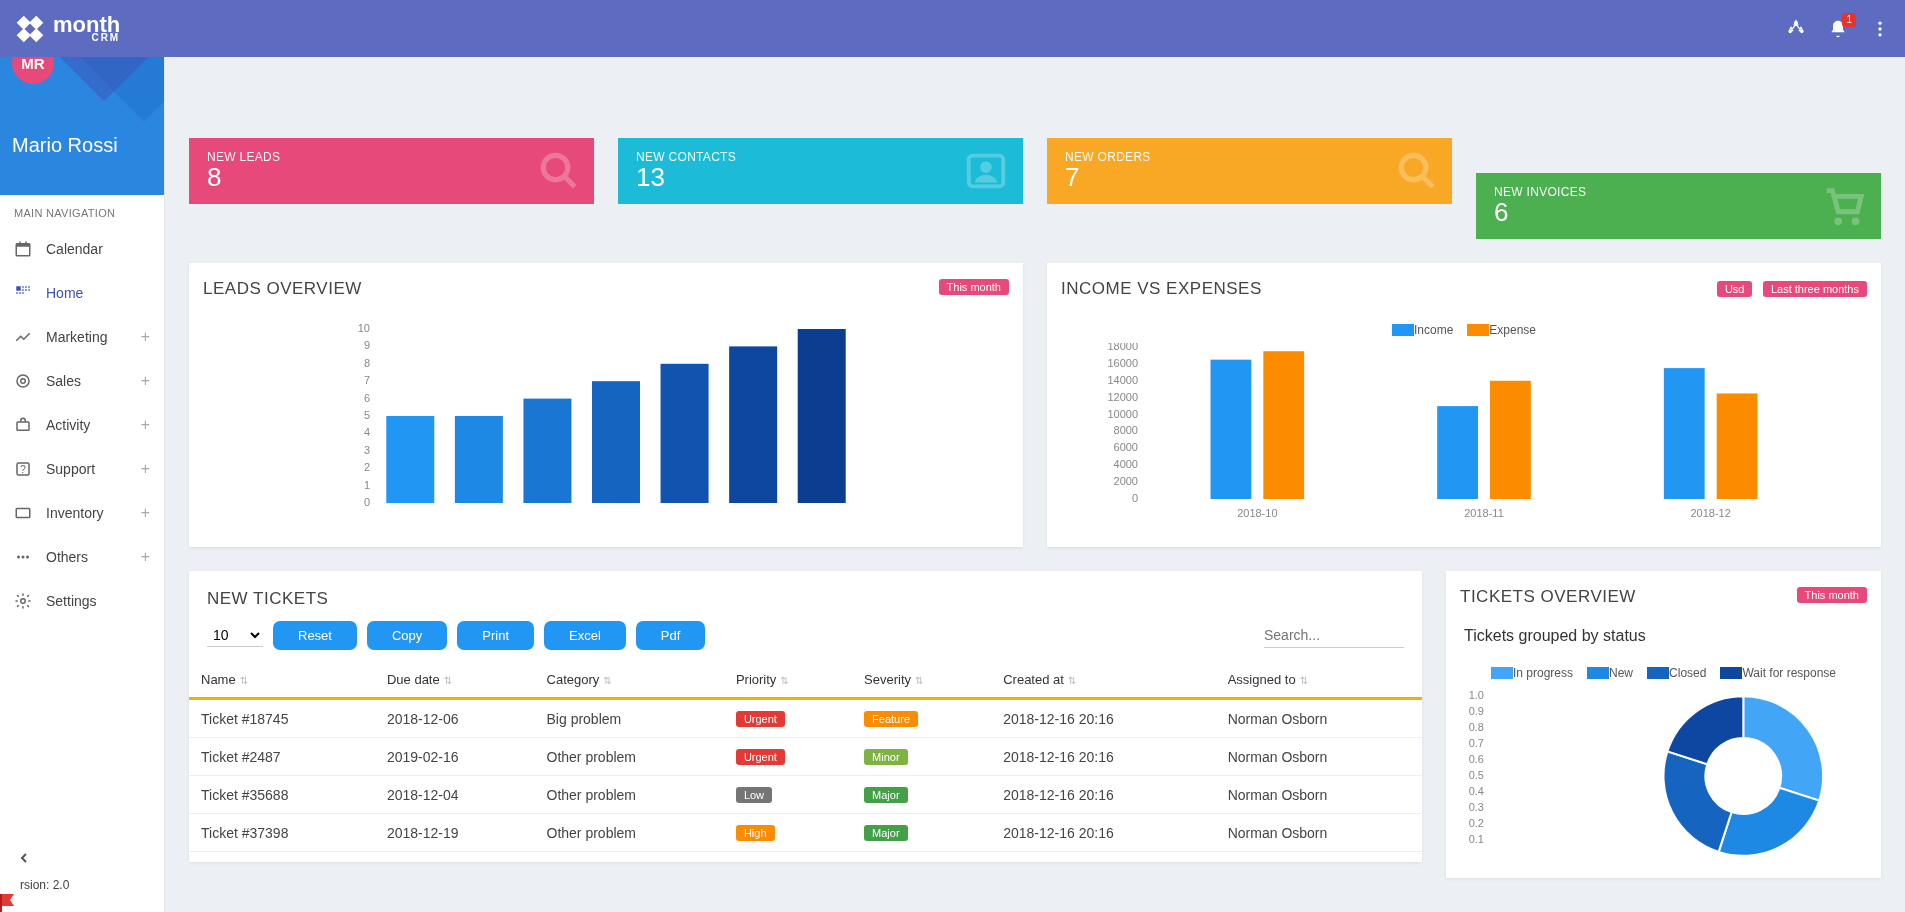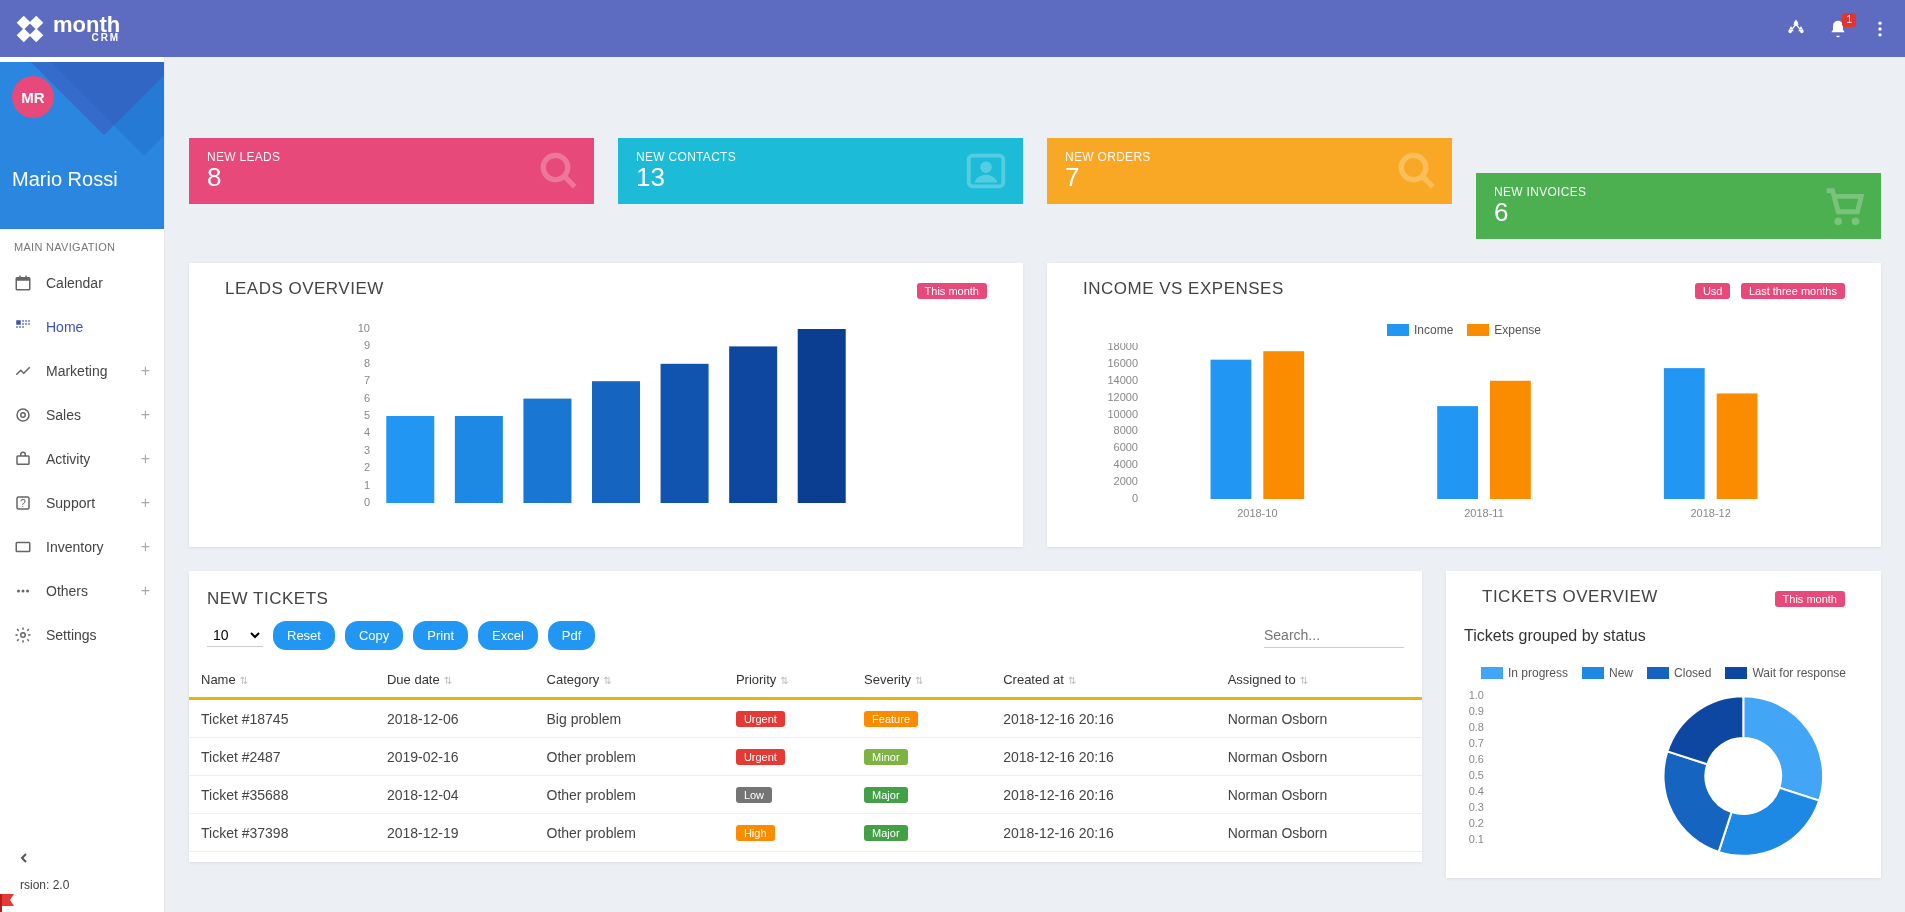--- a/index.html
+++ b/index.html
@@ -8,21 +8,21 @@
   .topbar{height:57px;background:#5d6cc1;display:flex;align-items:center;justify-content:space-between;padding:0 15px;color:#fff;position:relative;z-index:300;}
   .brand{display:flex;align-items:center;gap:8px;font-weight:600;font-size:22px;}
   .brand svg{width:30px;height:30px;}
   .brand-text{line-height:1;}
   .brand-sub{font-size:10px;letter-spacing:2px;display:block;text-align:right;margin-top:-3px;}
   .top-actions{display:flex;align-items:center;gap:22px;}
   .top-actions .ic{position:relative;cursor:pointer;}
   .top-actions .badge{position:absolute;top:-6px;right:-8px;background:#e3342f;color:#fff;font-size:10px;border-radius:3px;padding:0 4px;line-height:14px;}
   
   .sidebar{position:fixed;left:0;top:0;width:165px;bottom:0;background:#fff;z-index:200;border-right:1px solid #e5e5e5;display:flex;flex-direction:column;}
-  .profile{height:167px;background:linear-gradient(135deg,#1a77d4 0%,#1a77d4 50%,#3f51b5 50%,#3f51b5 100%);background:#2b86e0;position:relative;overflow:hidden;color:#fff;padding:14px 12px;margin-top:62px;}
+  .profile{height:167px;background:linear-gradient(135deg,#1a77d4 0%,#1a77d4 50%,#3f51b5 50%,#3f51b5 100%);background:#2b86e0;position:relative;overflow:hidden;color:#fff;padding:14px 12px;margin-top:28px;}
   .profile::before,.profile::after{content:"";position:absolute;width:160px;height:160px;background:#1e6dc8;transform:rotate(45deg);top:-100px;right:-60px;opacity:.5;}
   .profile::after{background:#3f51b5;right:-20px;top:-120px;}
   .avatar{width:42px;height:42px;border-radius:50%;background:#e6497a;display:flex;align-items:center;justify-content:center;font-weight:600;font-size:15px;position:relative;z-index:2;}
   .profile .uname{font-size:20px;margin-top:50px;position:relative;z-index:2;font-weight:400;}
   .nav-header{font-size:11px;color:#777;padding:12px 14px 8px;letter-spacing:.3px;font-weight:500;}
   .nav-item{display:flex;align-items:center;justify-content:space-between;padding:0 14px;height:44px;font-size:14px;color:#444;cursor:pointer;}
   .nav-item.active{color:#3f51b5;font-weight:500;}
   .nav-item .lft{display:flex;align-items:center;gap:14px;}
   .nav-item .ic{width:18px;display:flex;align-items:center;justify-content:center;color:#666;}
   .nav-item.active .ic{color:#3f51b5;}
@@ -38,47 +38,47 @@
   .stat .label{font-size:12px;opacity:.95;letter-spacing:.3px;}
   .stat .val{font-size:26px;font-weight:300;margin-top:-2px;}
   .stat .bigicon{position:absolute;right:14px;top:50%;transform:translateY(-50%);opacity:.25;}
   .stat.pink{background:#e6497a;}
   .stat.cyan{background:#1cbcd8;}
   .stat.orange{background:#f9a825;}
   .stat.green{background:#4caf50;margin-top:35px;}
   
   .panels{display:flex;gap:24px;margin-bottom:24px;}
   .panel{flex:1;background:#fff;box-shadow:0 1px 3px rgba(0,0,0,.08);}
-  .panel-head{display:flex;align-items:flex-end;justify-content:space-between;padding:16px 36px 8px;}
+  .panel-head{display:flex;align-items:flex-start;justify-content:space-between;padding:16px 14px 8px;}
   .panel-title{font-size:17px;letter-spacing:.5px;color:#444;}
   .pill{background:#e6497a;color:#fff;font-size:11px;padding:2px 8px;border-radius:3px;font-weight:500;}
   .pill+.pill{margin-left:6px;}
   .chart-wrap{padding:16px 14px 24px 14px;}
   
   .axis-text{font-size:11px;fill:#888;}
   
   .lower{display:flex;gap:24px;align-items:flex-start;}
   .tickets-panel{flex:1;background:#fff;box-shadow:0 1px 3px rgba(0,0,0,.08);padding-bottom:10px;}
   .tickets-head{padding:18px 18px 12px;font-size:17px;letter-spacing:.5px;color:#444;}
   .table-tools{display:flex;align-items:center;justify-content:space-between;padding:0 18px 12px;}
   .tools-left{display:flex;align-items:center;gap:10px;}
   select.page-size{border:none;border-bottom:1px solid #ccc;background:transparent;font-size:14px;padding:2px 18px 2px 2px;}
-  .btn{background:#2196f3;color:#fff;border:none;padding:7px 14px;font-size:13px;border-radius:13px;cursor:pointer;}
+  .btn{background:#2196f3;color:#fff;border:none;padding:7px 25px;font-size:13px;border-radius:7px;cursor:pointer;}
   .search{border:none;border-bottom:1px solid #ccc;font-size:14px;padding:4px 0;width:140px;background:transparent;}
   table.tix{width:100%;border-collapse:collapse;}
   table.tix th{text-align:left;font-size:13px;font-weight:500;color:#333;padding:10px 12px;border-bottom:3px solid #eab308;white-space:nowrap;}
   table.tix th .sort{color:#bbb;font-size:10px;margin-left:4px;}
   table.tix td{font-size:14px;color:#444;padding:10px 12px;border-bottom:1px solid #eee;white-space:nowrap;}
   .tag{display:inline-block;color:#fff;font-size:11px;padding:2px 8px;border-radius:3px;font-weight:500;}
   
   .overview-panel{width:435px;background:#fff;box-shadow:0 1px 3px rgba(0,0,0,.08);}
   .ov-body{padding:12px 18px;}
   .ov-sub{font-size:16px;font-weight:500;color:#333;margin-bottom:21px;}
   .legend-row{display:flex;gap:14px;flex-wrap:wrap;justify-content:center;font-size:12px;color:#555;margin-bottom:6px;}
-  .lg{display:flex;align-items:center;gap:5px;}
+  .lg{display:flex;align-items:center;}
   .sw{width:22px;height:12px;}
   
   svg{display:block;}
 </style>
 </head>
 <body>
 
 <div class="topbar">
   <div class="brand">
     <svg viewBox="0 0 24 24">

